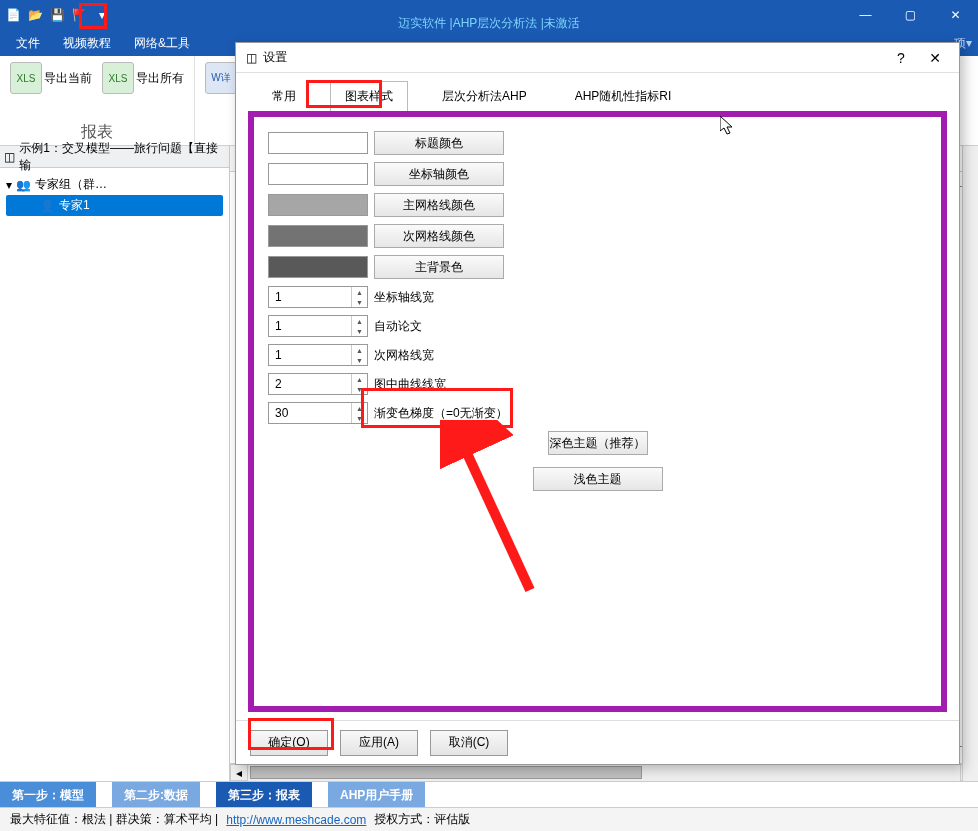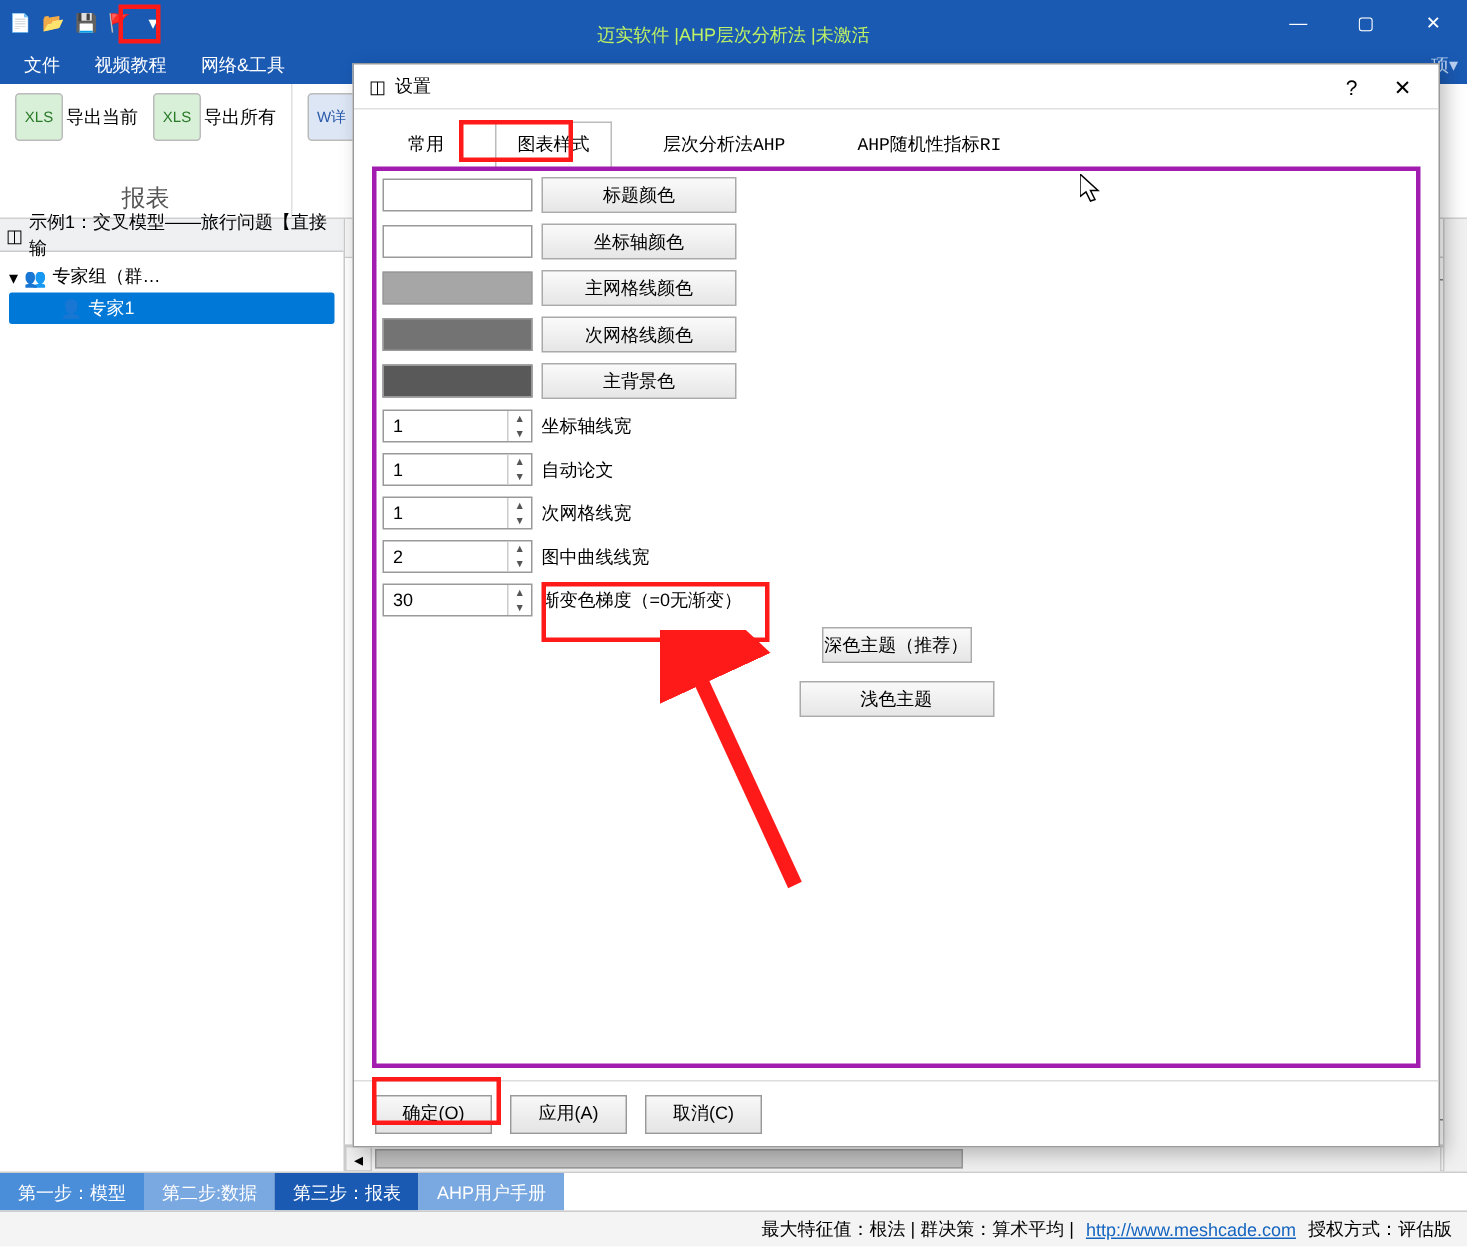--- a/index.html
+++ b/index.html
@@ -2,21 +2,21 @@
 <html><head>
 <meta charset="utf-8">
 <style>
 * { box-sizing: border-box; margin: 0; padding: 0; font-family: "Microsoft YaHei", Arial, sans-serif; font-size: 12px; }
 body { background: #fff; width: 978px; height: 831px; overflow: hidden; position: relative; }
 
 
 .titlebar { height: 30px; background: #1a5ab3; display: flex; align-items: center; color: #fff; position: relative; }
 .titlebar .qat { display: flex; gap: 6px; padding: 0 6px; }
 .titlebar .qat-icon { width: 16px; height: 16px; display: flex; align-items: center; justify-content: center; }
-.titlebar .title { position: absolute; left: 50%; transform: translateX(-50%); color: #bef264; margin-top: 16px; }
+.titlebar .title { position: absolute; left: 50%; transform: translateX(-50%); color: #7dd3fc; margin-top: 16px; }
 .titlebar .winctrl { margin-left: auto; display: flex; }
 .titlebar .winctrl div { width: 45px; height: 30px; display: flex; align-items: center; justify-content: center; color: #fff; }
 
 
 .menubar { height: 26px; background: #1a5ab3; display: flex; align-items: center; padding: 0 6px; gap: 3px; color: #fff; }
 .menubar .menu-item { padding: 4px 10px; }
 .menubar .menu-right { margin-left: auto; color: #b8d0f0; }
 
 
 .ribbon { height: 90px; background: #fff; display: flex; border-bottom: 1px solid #d0d0d0; }
@@ -40,37 +40,37 @@
 .rcontent { position: absolute; top: 26px; left: 0; right: 0; bottom: 20px; padding: 14px; overflow: hidden; }
 .canvas-box { border: 1px solid #888; height: 100%; position: relative; background: #fff; }
 .box-jingse { position: absolute; left: 26px; top: 218px; border: 1px solid #555; padding: 4px 8px; font-size: 14px; }
 .hscroll { position: absolute; bottom: 0; left: 0; right: 0; height: 18px; background: #f0f0f0; border-top: 1px solid #ccc; display: flex; }
 .hscroll .arrow { width: 18px; display: flex; align-items: center; justify-content: center; border: 1px solid #ccc; }
 .hscroll .track { flex: 1; position: relative; }
 .hscroll .thumb { position: absolute; left: 2px; top: 2px; bottom: 2px; width: 55%; background: #c0c0c0; border: 1px solid #999; }
 
 
 .steps { position: absolute; bottom: 24px; left: 0; right: 0; height: 26px; background: #fff; display: flex; border-top: 1px solid #ccc; }
-.step { padding: 5px 12px; background: #4a8dd8; color: #fff; margin-right: 0; }
+.step { padding: 5px 12px; background: #4a8dd8; color: #fff; margin-right: 16px; font-weight: bold; }
 .step.active { background: #1a5ab3; }
 .step.light { background: #7aa8e0; }
 
 
-.statusbar { position: absolute; bottom: 0; left: 0; right: 0; height: 24px; background: #f4f4f4; border-top: 1px solid #ccc; display: flex; align-items: center; justify-content: flex-end; padding: 0 10px; gap: 8px; font-size: 11px; }
+.statusbar { position: absolute; bottom: 0; left: 0; right: 0; height: 24px; background: #f4f4f4; border-top: 1px solid #ccc; display: flex; align-items: center; justify-content: flex-start; padding: 0 10px; gap: 8px; font-size: 11px; }
 .statusbar a { color: #1565c0; text-decoration: underline; }
 
 
 .dialog { position: absolute; left: 235px; top: 42px; width: 725px; height: 723px; background: #fff; border: 1px solid #999; box-shadow: 4px 4px 12px rgba(0,0,0,0.25); z-index: 50; display: flex; flex-direction: column; }
 .dlg-title { height: 30px; display: flex; align-items: center; padding: 0 10px; gap: 6px; border-bottom: 1px solid #e0e0e0; }
 .dlg-title .spacer { flex: 1; }
 .dlg-title .tb { width: 28px; text-align: center; font-size: 14px; }
 .dlg-tabs { height: 30px; display: flex; align-items: end; padding: 0 22px; gap: 20px; margin-top: 8px; }
-.dlg-tab { padding: 6px 14px; font-family: Liberation Mono, monospace; }
+.dlg-tab { padding: 6px 14px; }
 .dlg-tab.active { border: 1px solid #bbb; border-bottom: 1px solid #fff; margin-bottom: -1px; background: #fff; }
-.dlg-body { flex: 1; margin: 0 12px 8px 12px; border: 3px solid #a21caf; padding: 4px; position: relative; }
+.dlg-body { flex: 1; margin: 0 12px 8px 12px; border: 6px solid #a21caf; padding: 14px; position: relative; }
 .srow { display: flex; align-items: center; gap: 6px; margin-bottom: 7px; }
 .swatch { width: 100px; height: 22px; border: 1px solid #999; }
 .sbtn { width: 130px; height: 24px; border: 1px solid #aaa; background: linear-gradient(#fafafa,#e6e6e6); display: flex; align-items: center; justify-content: center; }
 .spin { width: 100px; height: 22px; border: 1px solid #999; display: flex; align-items: center; padding: 0 2px 0 6px; position: relative; }
 .spin .arrows { position: absolute; right: 0; top: 0; bottom: 0; width: 16px; border-left: 1px solid #ccc; display:flex; flex-direction:column; }
 .spin .arrows div { flex:1; display:flex; align-items:center; justify-content:center; font-size:7px; color:#555; }
 .slabel { }
 .dlg-footer { height: 44px; display: flex; align-items: center; padding: 0 14px; gap: 12px; border-top: 1px solid #ddd; }
 .dlg-footer .btn { width: 78px; height: 26px; border: 1px solid #999; background: linear-gradient(#f8f8f8,#e4e4e4); display: flex; align-items: center; justify-content: center; }
 

